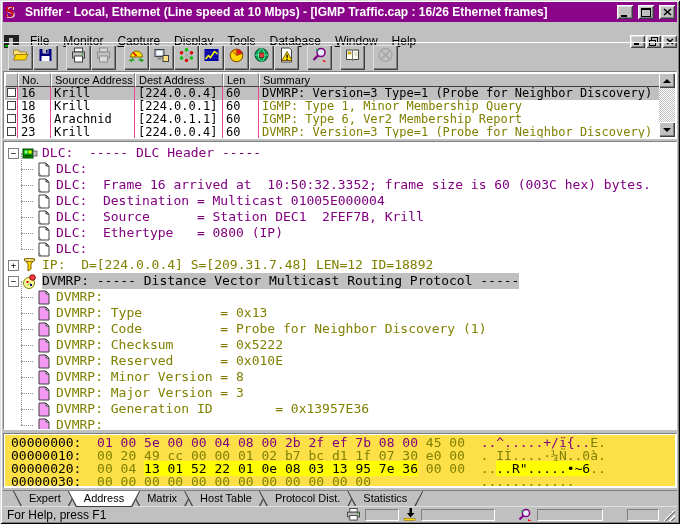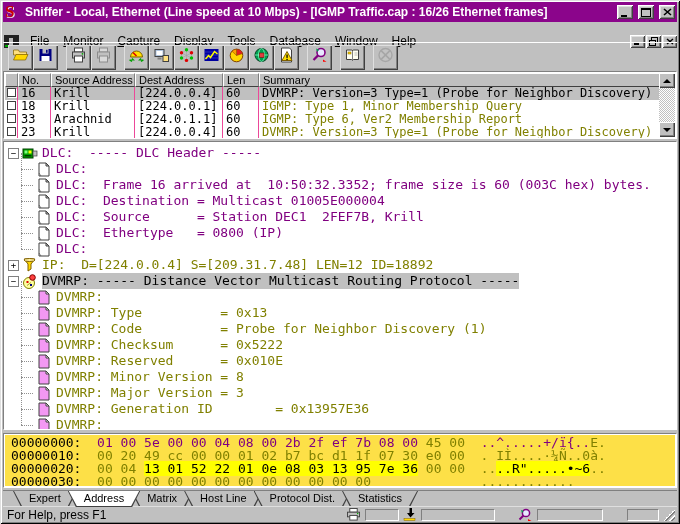--- a/index.html
+++ b/index.html
@@ -288,21 +288,21 @@
             <div class="tbl-row">
               <div class="cell" style="width: 13px; padding: 0px;"><div class="cb"></div></div>
               <div class="cell" style="width: 33px;">18</div>
               <div class="cell" style="width: 84px;">Krill</div>
               <div class="cell" style="width: 88px;">[224.0.0.1]</div>
               <div class="cell" style="width: 36px;">60</div>
               <div class="cell" style="flex: 1 1 0%; border-right: none; color: rgb(128, 128, 0);">IGMP: Type 1, Minor Membership Query</div>
             </div>
             <div class="tbl-row">
               <div class="cell" style="width: 13px; padding: 0px;"><div class="cb"></div></div>
-              <div class="cell" style="width: 33px;">33</div>
+              <div class="cell" style="width: 33px;">36</div>
               <div class="cell" style="width: 84px;">Arachnid</div>
               <div class="cell" style="width: 88px;">[224.0.1.1]</div>
               <div class="cell" style="width: 36px;">60</div>
               <div class="cell" style="flex: 1 1 0%; border-right: none; color: rgb(128, 128, 0);">IGMP: Type 6, Ver2 Membership Report</div>
             </div>
             <div class="tbl-row">
               <div class="cell" style="width: 13px; padding: 0px;"><div class="cb"></div></div>
               <div class="cell" style="width: 33px;">23</div>
               <div class="cell" style="width: 84px;">Krill</div>
               <div class="cell" style="width: 88px;">[224.0.0.4]</div>
@@ -418,21 +418,21 @@
           <div class="hex-line"><span class="hex-addr">00000030:  </span><span class="hex-bytes"><span style="color: rgb(128, 128, 0);">00 00 00 00 00 00 00 00 00 00 00 00</span>            </span>  <span style="color: rgb(128, 128, 0);">............</span></div>
         </div>
     </div>
 
   </div>
 
   <div class="tabsbar" id="tabs">
       <div class="tab"><span class="lbl">Expert</span></div>
       <div class="tab active"><span class="lbl">Address</span></div>
       <div class="tab"><span class="lbl">Matrix</span></div>
-      <div class="tab"><span class="lbl">Host Line</span></div>
+      <div class="tab"><span class="lbl">Host Table</span></div>
       <div class="tab"><span class="lbl">Protocol Dist.</span></div>
       <div class="tab"><span class="lbl">Statistics</span></div>
     </div>
 
   <div class="statusbar">
     <span class="status-msg">For Help, press F1</span>
     <span class="sicon">
         <svg width="15" height="13" viewBox="0 0 16 14">
           <rect x="4" y="0.5" width="8" height="4" fill="#fff" stroke="#404040"></rect>
           <rect x="1.5" y="4.5" width="13" height="5" fill="#c0c0c0" stroke="#404040"></rect>

